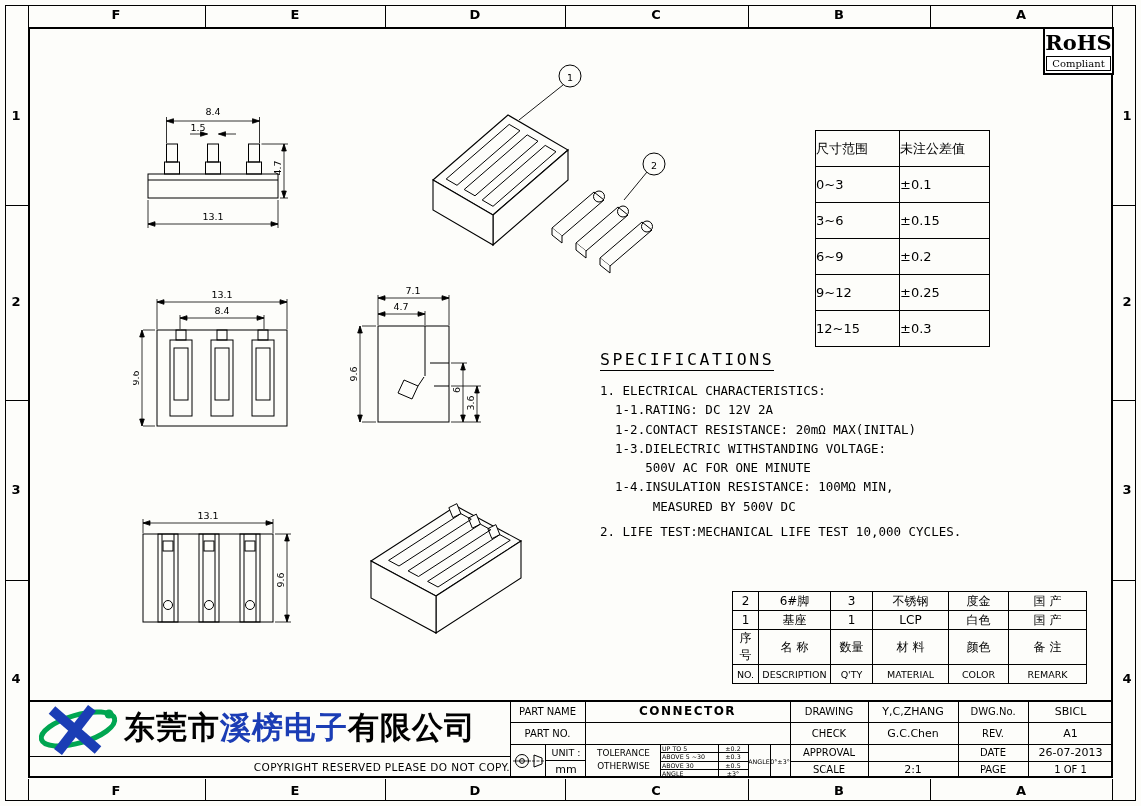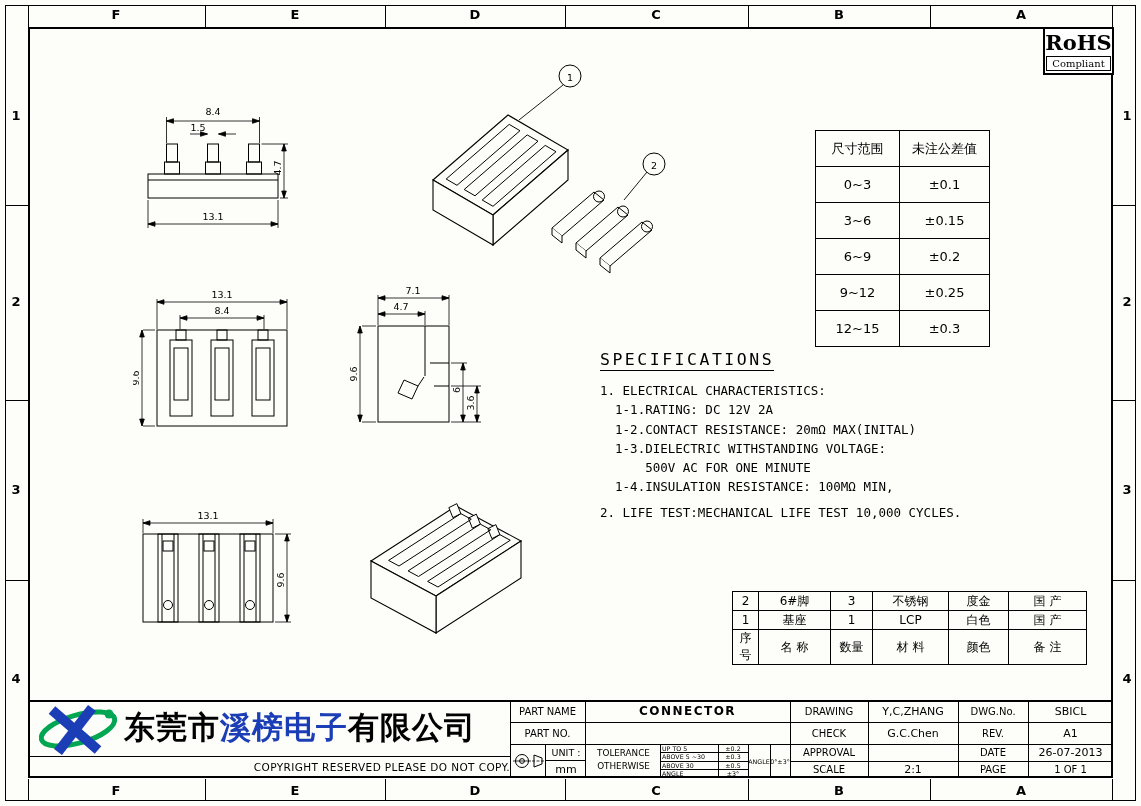--- a/index.html
+++ b/index.html
@@ -16,21 +16,21 @@
   .gn{position:absolute;width:14px;text-align:center;font-size:13px;font-weight:bold}
   .cell{position:absolute;display:flex;align-items:center;justify-content:center;
         font-size:10px;white-space:nowrap;overflow:hidden}
   .cell.lg{font-size:11px}
   .cell.sm{font-size:6.3px}
   .cell.bold{font-weight:bold}
   svg{position:absolute}
   svg text{font-family:"DejaVu Sans",sans-serif;font-size:9.5px;fill:#000}
   
   table.tol{position:absolute;left:815px;top:130px;border-collapse:collapse;background:#fdfdfa}
-  table.tol td{border:1.5px solid #000;text-align:center;font-size:13px;height:36px;padding:0}
+  table.tol td{border:1.5px solid #000;font-size:13px;height:36px;padding:0}
   table.tol td.c1{width:84px}
   table.tol td.c2{width:90px}
   
   table.bom{position:absolute;left:732px;top:591px;border-collapse:collapse;background:#fdfdfa}
   table.bom td{border:1px solid #000;text-align:center;font-size:12px;height:19px;padding:0 2px}
   table.bom tr.en td{font-size:9.5px}
   table.bom td.w1{width:26px}table.bom td.w2{width:72px}table.bom td.w3{width:42px}
   table.bom td.w4{width:76px}table.bom td.w5{width:60px}table.bom td.w6{width:78px}
   
   .specs{position:absolute;left:600px;top:350px}
@@ -336,20 +336,21 @@
 
   <div class="specs">
     <div class="title">SPECIFICATIONS</div>
     <div style="height:10px"></div>
     <div class="line">1. ELECTRICAL CHARACTERISTICS:</div>
     <div class="line">  1-1.RATING: DC 12V 2A</div>
     <div class="line">  1-2.CONTACT RESISTANCE: 20mΩ MAX(INITAL)</div>
     <div class="line">  1-3.DIELECTRIC WITHSTANDING VOLTAGE:</div>
     <div class="line">      500V AC FOR ONE MINUTE</div>
     <div class="line">  1-4.INSULATION RESISTANCE: 100MΩ MIN,</div>
+    <div class="line">       MEASURED BY 500V DC</div>
     <div class="line gap">2. LIFE TEST:MECHANICAL LIFE TEST 10,000 CYCLES.</div>
   </div>
 
   <table class="bom">
     <tbody>
         <tr>
       <td class="w1">2</td>
       <td class="w2">6#脚</td>
       <td class="w3">3</td>
       <td class="w4">不锈钢</td>
@@ -364,20 +365,28 @@
       <td>白色</td>
       <td>国 产</td>
     </tr>
     <tr>
       <td>序号</td>
       <td>名 称</td>
       <td>数量</td>
       <td>材 料</td>
       <td>颜色</td>
       <td>备 注</td>
+    </tr>
+    <tr class="en">
+      <td>NO.</td>
+      <td>DESCRIPTION</td>
+      <td>Q'TY</td>
+      <td>MATERIAL</td>
+      <td>COLOR</td>
+      <td>REMARK</td>
     </tr>
   </tbody>
     </table>
 
   <div class="hline" style="left:28px;top:700px;width:1085px;height:2px"></div>
   <div class="vline" style="left:510px;top:700px;height:78px"></div>
   <div class="vline" style="left:585px;top:700px;height:78px"></div>
   <div class="vline" style="left:790px;top:700px;height:78px"></div>
   <div class="vline" style="left:868px;top:700px;height:78px"></div>
   <div class="vline" style="left:958px;top:700px;height:78px"></div>

